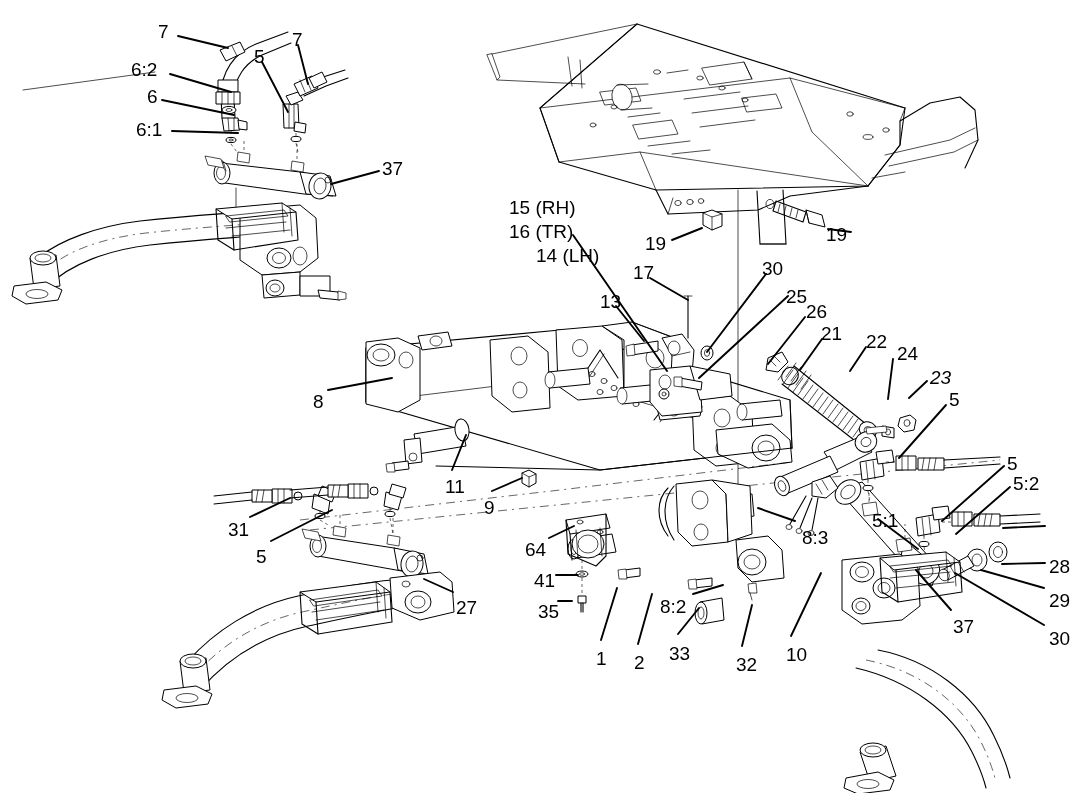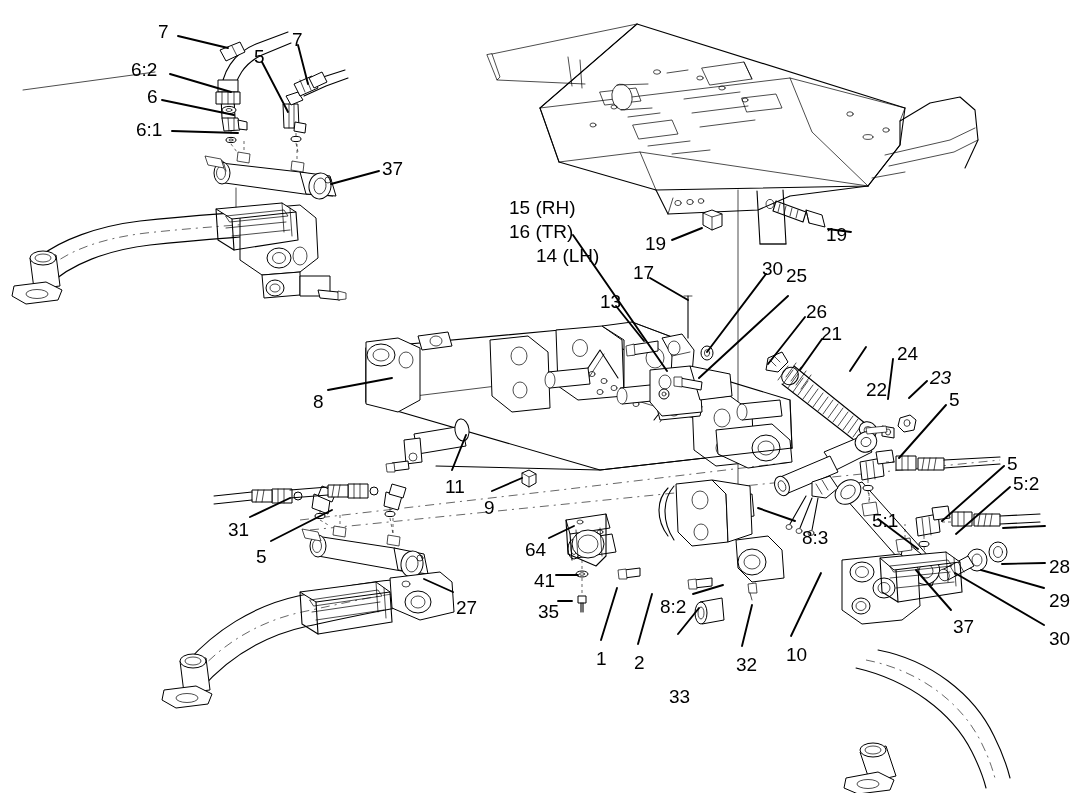--- a/index.html
+++ b/index.html
@@ -592,39 +592,39 @@
       <div class="cal" style="left: 292px; top: 30px;">7</div>
       <div class="cal" style="left: 382px; top: 159px;">37</div>
       <div class="cal" style="left: 509px; top: 198px;">15 (RH)</div>
       <div class="cal" style="left: 509px; top: 222px;">16 (TR)</div>
       <div class="cal" style="left: 509px; top: 246px; margin-left: 27px;">14 (LH)</div>
       <div class="cal" style="left: 645px; top: 234px;">19</div>
       <div class="cal" style="left: 826px; top: 225px;">19</div>
       <div class="cal" style="left: 633px; top: 263px;">17</div>
       <div class="cal" style="left: 600px; top: 292px;">13</div>
       <div class="cal" style="left: 762px; top: 259px;">30</div>
-      <div class="cal" style="left: 786px; top: 266px;">25</div>
+      <div class="cal" style="left: 786px; top: 287px;">25</div>
       <div class="cal" style="left: 806px; top: 302px;">26</div>
       <div class="cal" style="left: 821px; top: 324px;">21</div>
-      <div class="cal" style="left: 866px; top: 332px; margin-top: 48px;">22</div>
+      <div class="cal" style="left: 866px; top: 332px;">22</div>
       <div class="cal" style="left: 897px; top: 344px;">24</div>
       <div class="cal" style="left: 930px; top: 368px; font-style: italic;">23</div>
       <div class="cal" style="left: 949px; top: 390px;">5</div>
       <div class="cal" style="left: 313px; top: 392px;">8</div>
       <div class="cal" style="left: 445px; top: 477px;">11</div>
       <div class="cal" style="left: 484px; top: 498px;">9</div>
       <div class="cal" style="left: 228px; top: 520px;">31</div>
       <div class="cal" style="left: 256px; top: 547px;">5</div>
       <div class="cal" style="left: 456px; top: 598px;">27</div>
       <div class="cal" style="left: 525px; top: 540px;">64</div>
       <div class="cal" style="left: 534px; top: 571px;">41</div>
       <div class="cal" style="left: 538px; top: 602px;">35</div>
       <div class="cal" style="left: 596px; top: 649px;">1</div>
       <div class="cal" style="left: 634px; top: 653px;">2</div>
-      <div class="cal" style="left: 669px; top: 644px; margin-top: 43px;">33</div>
+      <div class="cal" style="left: 669px; top: 644px;">33</div>
       <div class="cal" style="left: 660px; top: 597px;">8:2</div>
       <div class="cal" style="left: 736px; top: 655px;">32</div>
       <div class="cal" style="left: 786px; top: 645px;">10</div>
       <div class="cal" style="left: 802px; top: 528px;">8:3</div>
       <div class="cal" style="left: 872px; top: 511px;">5:1</div>
       <div class="cal" style="left: 1007px; top: 454px;">5</div>
       <div class="cal" style="left: 1013px; top: 474px;">5:2</div>
       <div class="cal" style="left: 1049px; top: 520px; margin-left: 48px;">42</div>
       <div class="cal" style="left: 1049px; top: 557px;">28</div>
       <div class="cal" style="left: 1049px; top: 591px;">29</div>

